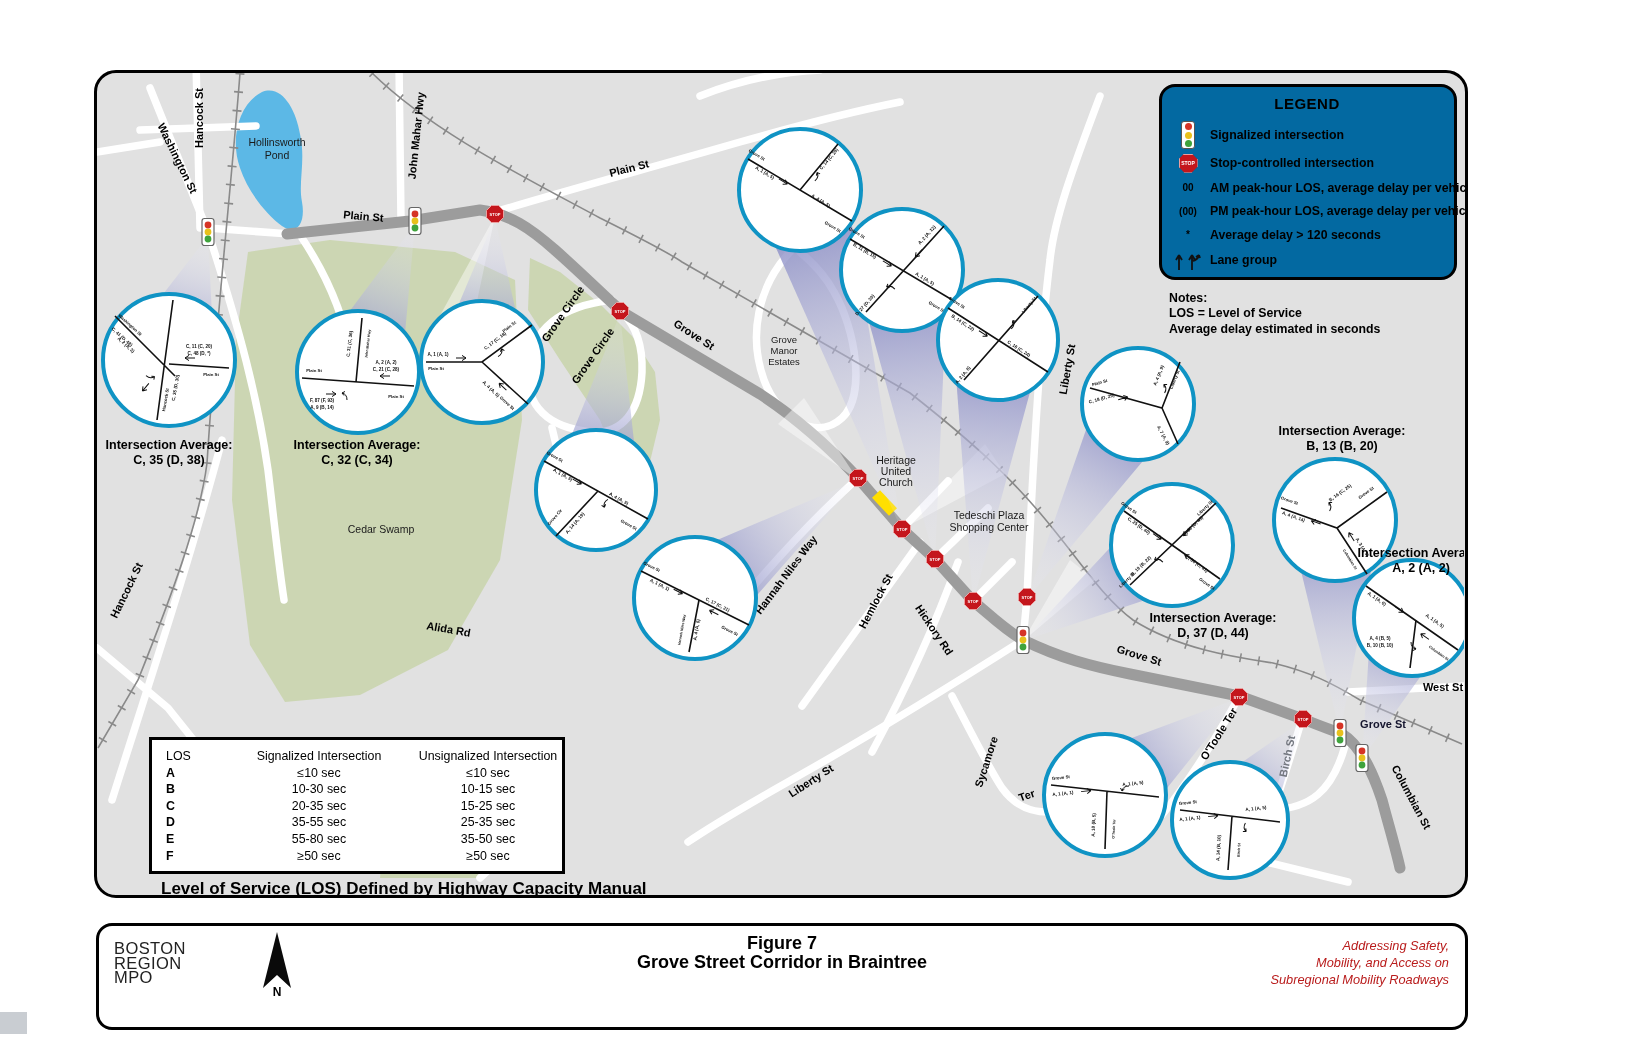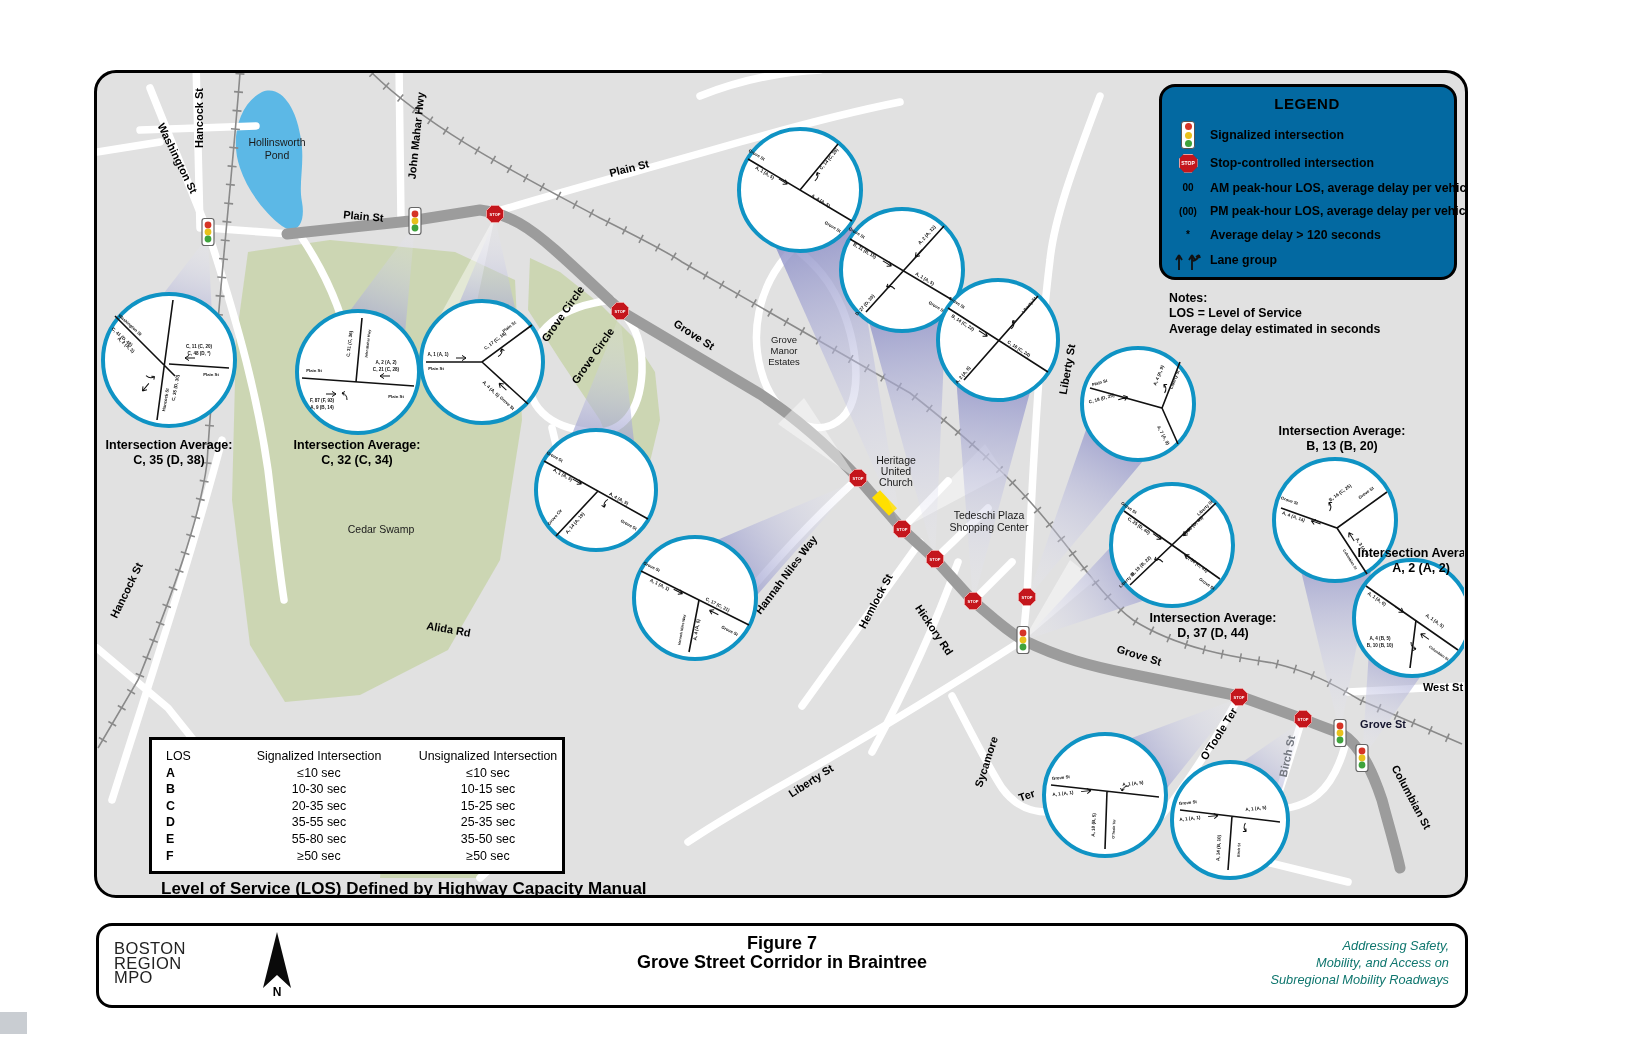--- a/index.html
+++ b/index.html
@@ -23,25 +23,25 @@
 
   
   .los{position:absolute;left:52px;top:664px;width:416px;background:#fff;border:3px solid #000;box-sizing:border-box;padding:8px 0 7px}
   .los-grid{display:grid;grid-template-columns:72px 190px 148px;font-size:12.4px;line-height:16.6px}
   .c-a{padding-left:14px}
   .c-b,.c-c{text-align:center}
   .bold{font-weight:bold}
   .caption{position:absolute;left:64px;top:806px;font-weight:bold;font-size:17px}
 
   
-  .footer{position:absolute;left:96px;top:923px;width:1372px;height:85px;border:3.5px solid #000;border-radius:16px;background:#fff;box-sizing:border-box}
+  .footer{position:absolute;left:96px;top:923px;width:1372px;height:107px;border:3.5px solid #000;border-radius:16px;background:#fff;box-sizing:border-box}
   .org{position:absolute;left:15px;top:15px;font-size:16.5px;line-height:14.5px;color:#222;letter-spacing:.4px}
   .north{position:absolute;left:148px;top:2px}
   .ftitle{position:absolute;left:0;right:0;top:8px;text-align:center;font-weight:bold;font-size:18px;line-height:18.6px}
-  .tagline{position:absolute;right:16px;top:11px;text-align:right;font-style:italic;font-size:12.8px;line-height:17.2px;color:#0f766e}
+  .tagline{position:absolute;right:16px;top:11px;text-align:right;font-style:italic;font-size:12.8px;line-height:17.2px;color:#b91c1c}
   .chip{position:absolute;left:0;top:1012px;width:27px;height:22px;background:#c9cdd2}
 
   
   .green{fill:#ccd6b3;stroke:none}
   .pond{fill:#5cb8e6}
   .stw{stroke:#fff;stroke-width:7.5;fill:none;stroke-linecap:round;stroke-linejoin:round}
   .corr{stroke:#9c9c9c;stroke-width:11;fill:none;stroke-linecap:round;stroke-linejoin:round}
   .ylw{stroke:#ffdf00;stroke-width:11;fill:none}
   .railb{stroke:#8a8a8a;stroke-width:1.6;fill:none}
   .railt{stroke:#8a8a8a;stroke-width:9;fill:none;stroke-dasharray:1.6 17}

